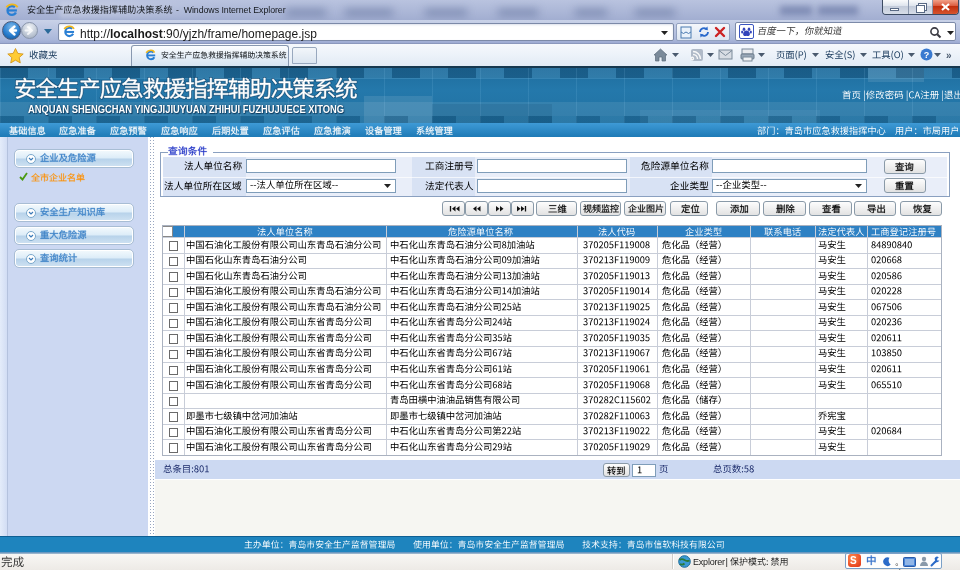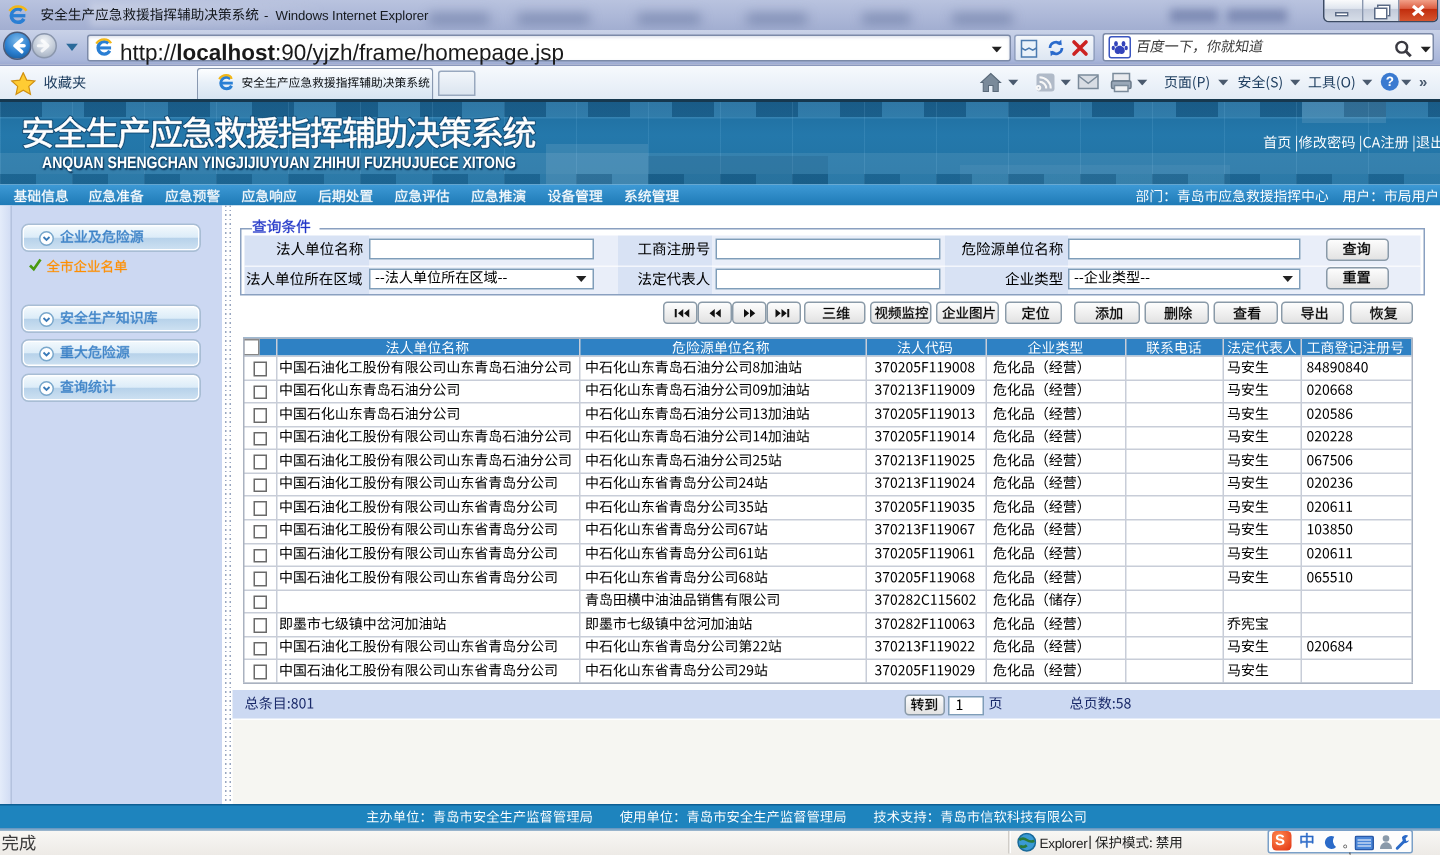--- a/index.html
+++ b/index.html
@@ -282,21 +282,21 @@
       <path d="M0 0 L8 0 L4 5 Z" fill="#2a6a9a"></path>
     </svg>
     <div style="position:absolute;left:58px;top:23px;width:616px;height:18px;background:#fff;border:1px solid #7c8aa8;border-radius:2px;box-sizing:border-box;box-shadow:inset 0 1px 2px rgba(120,140,180,.25)"></div>
     <div style="position:absolute;left:63px;top:25px">
       <svg width="13" height="13" viewBox="0 0 16 16">
         <circle cx="8" cy="8.5" r="5.1" fill="none" stroke="#2a7fd4" stroke-width="2.7" stroke-dasharray="24.5 7.5" stroke-dashoffset="-2.5"></circle>
         <rect x="3.2" y="7.3" width="10.4" height="2.5" fill="#2a7fd4"></rect>
         <path d="M1.5 5.0 C4.5 0.4, 11.5 0.4, 13.5 4.8" stroke="#f2b718" stroke-width="2.0" fill="none"></path>
       </svg>
     </div>
-    <div style="position:absolute;left:80px;top:27px;font-size:15px;color:#1a1a1a">http://<b>localhost</b>:90/yjzh/frame/homepage.jsp</div>
+    <div style="position:absolute;left:80px;top:27px;font-size:12px;color:#1a1a1a">http://<b>localhost</b>:90/yjzh/frame/homepage.jsp</div>
     <svg width="7" height="4" style="position:absolute;left:661px;top:31px">
       <path d="M0 0 L7 0 L3.5 4 Z" fill="#222"></path>
     </svg>
     <div style="position:absolute;left:676px;top:23px;width:54px;height:18px;background:linear-gradient(#f4f7fb,#dde6f2);border:1px solid #93a2c0;border-radius:2px;box-sizing:border-box"></div>
     <svg width="12" height="13" style="position:absolute;left:680px;top:26px">
       <rect x="1" y="1" width="10" height="11" fill="#eaf2fa" stroke="#4a7ab0"></rect>
       <path d="M1 6 l2.5 1.5 2.5-1.5 2.5 1.5 2.5-1.5" stroke="#4a7ab0" fill="none"></path>
     </svg>
     <svg width="14" height="14" style="position:absolute;left:697px;top:25px">
       <path d="M3 7a4 4 0 0 1 7-2.5" stroke="#2a6acc" stroke-width="1.8" fill="none"></path>

